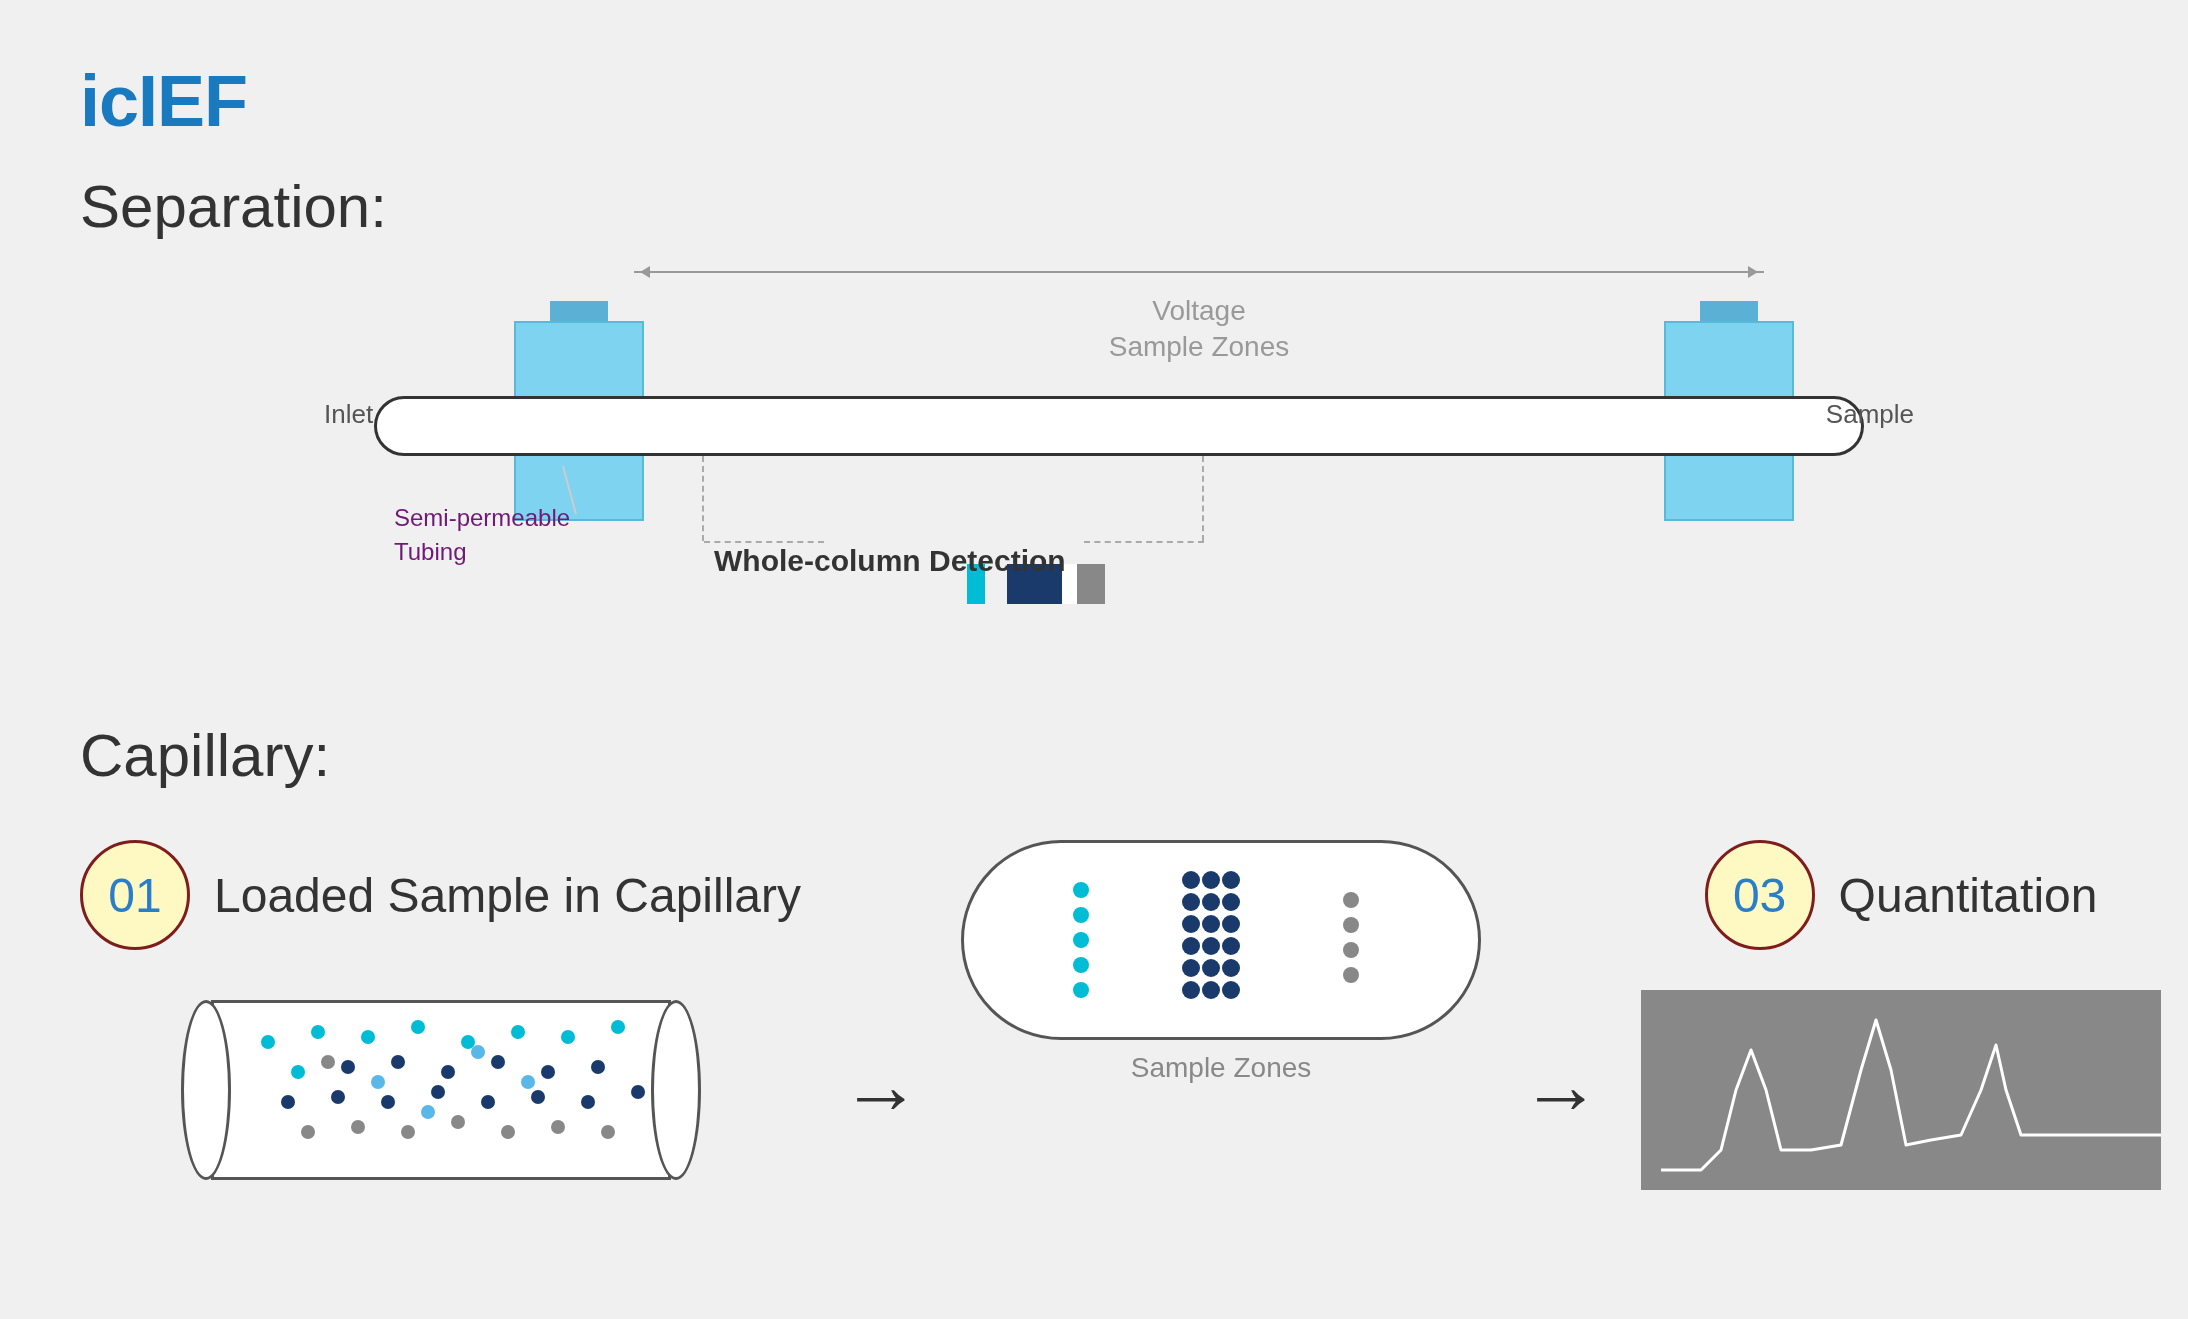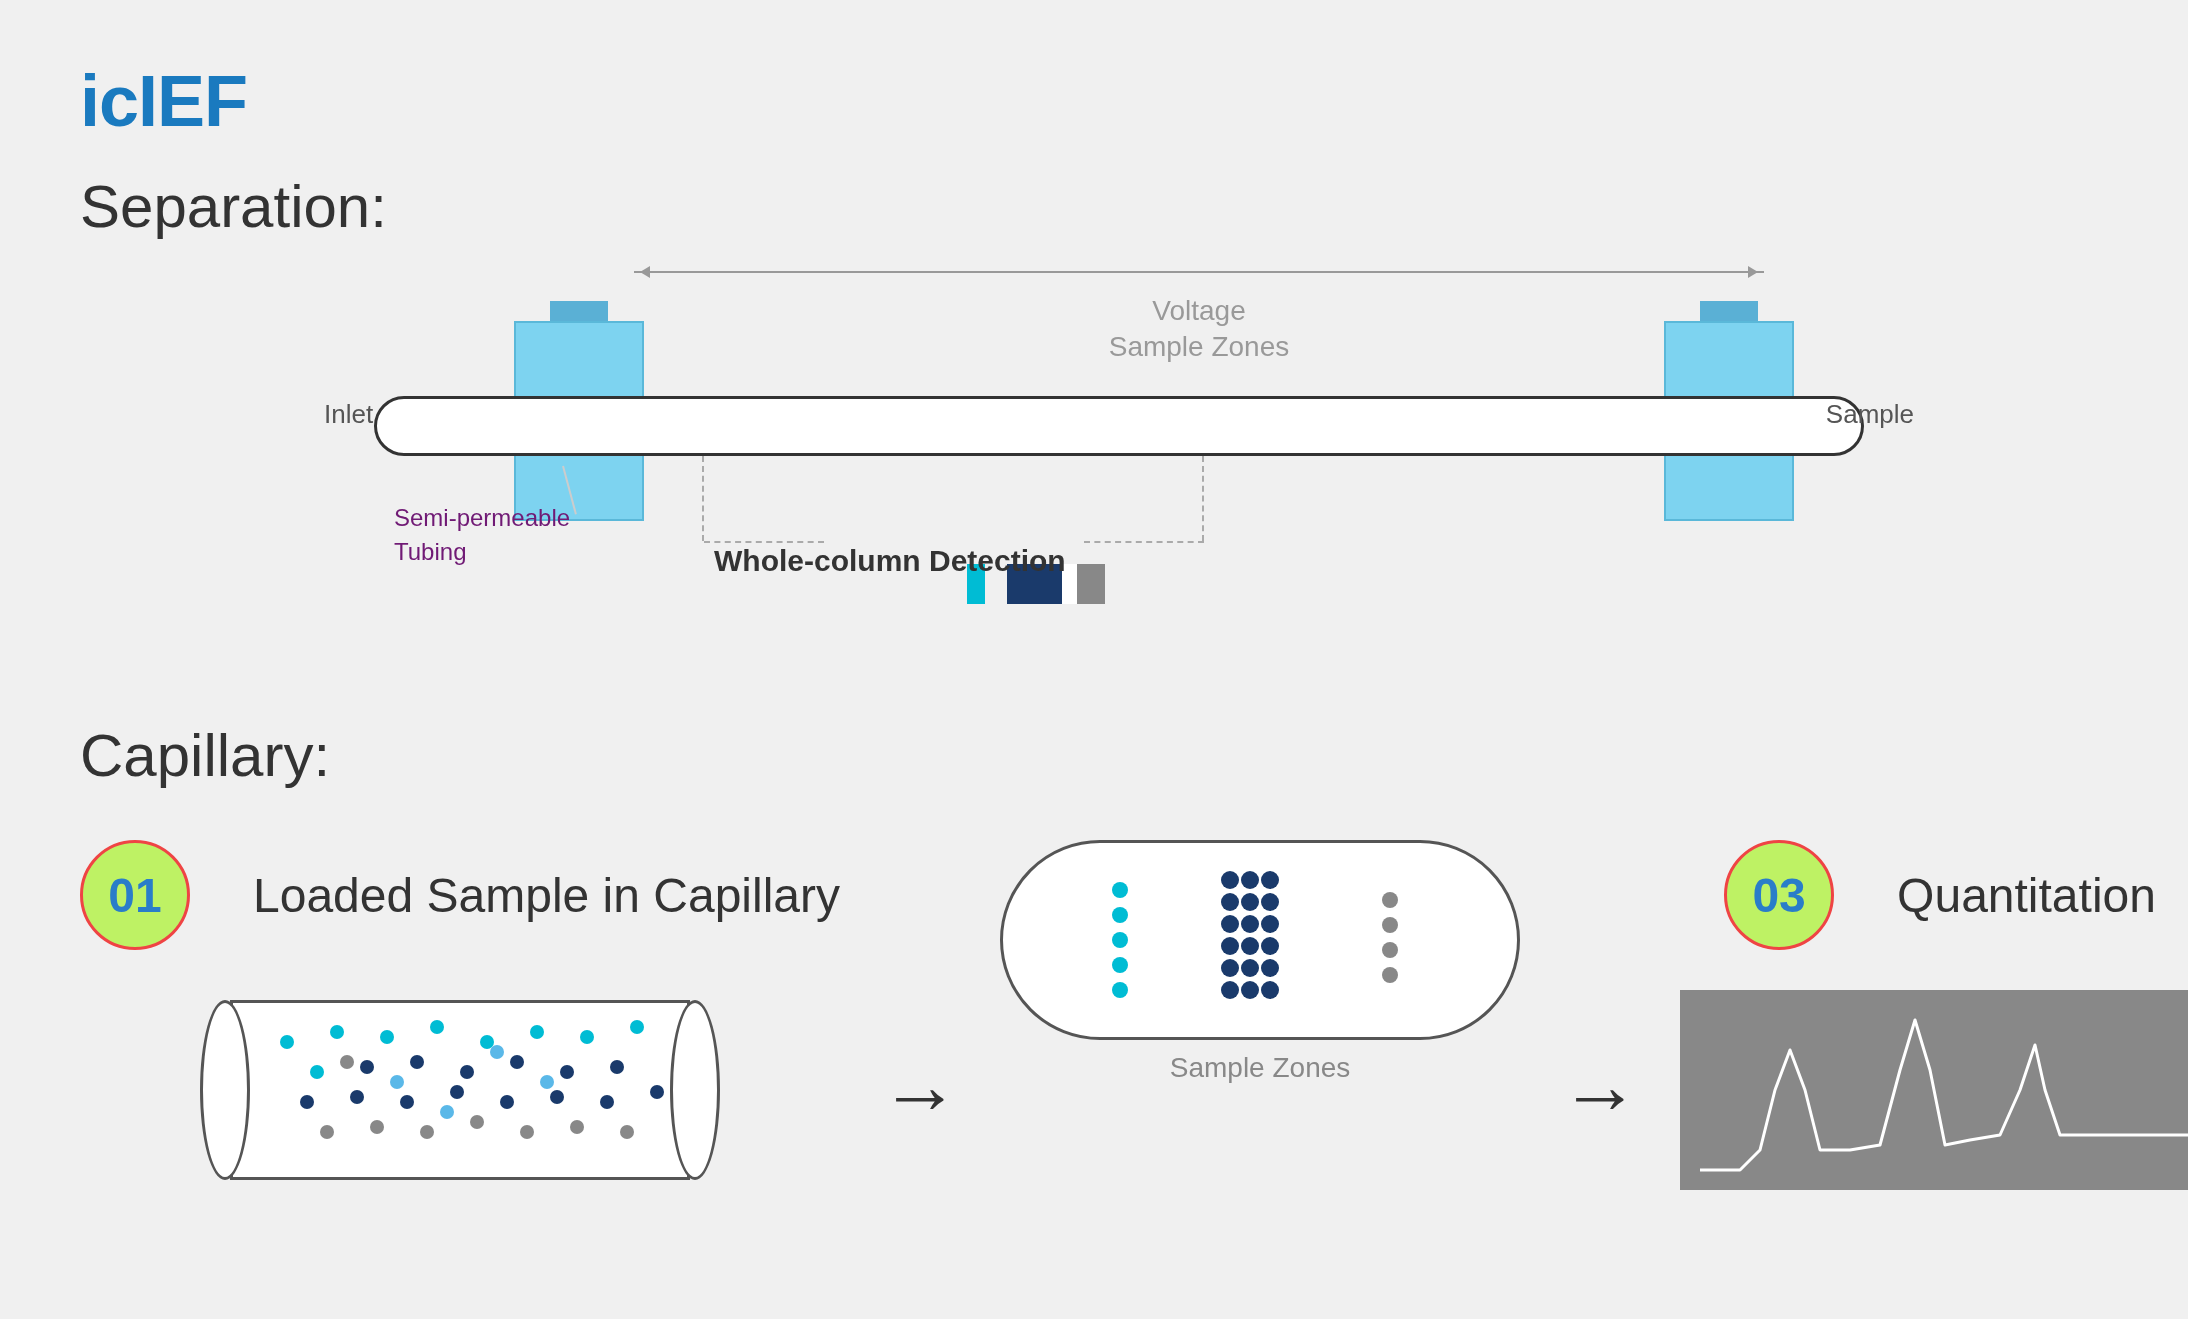--- a/index.html
+++ b/index.html
@@ -280,37 +280,36 @@
       display: flex;
       align-items: center;
       gap: 24px;
       margin-bottom: 40px;
     }
 
     .step-number-circle {
       width: 110px;
       height: 110px;
       border-radius: 50%;
-      background: #bef264;
-      border: 3px solid #ef4444;
+      background: #fef9c3;
+      border: 3px solid #7f1d1d;
       display: flex;
       align-items: center;
       justify-content: center;
       font-size: 48px;
-      font-weight: 700;
+      font-weight: 400;
       color: #2a7dc9;
       flex-shrink: 0;
     }
 
     .step-label {
       font-size: 48px;
       font-weight: 400;
       color: #333;
       white-space: nowrap;
-      margin-left: 39px;
     }
 
     .arrow-between {
       display: flex;
       align-items: center;
       padding: 0 40px;
       padding-top: 200px;
       font-size: 80px;
       color: #333;
     }

